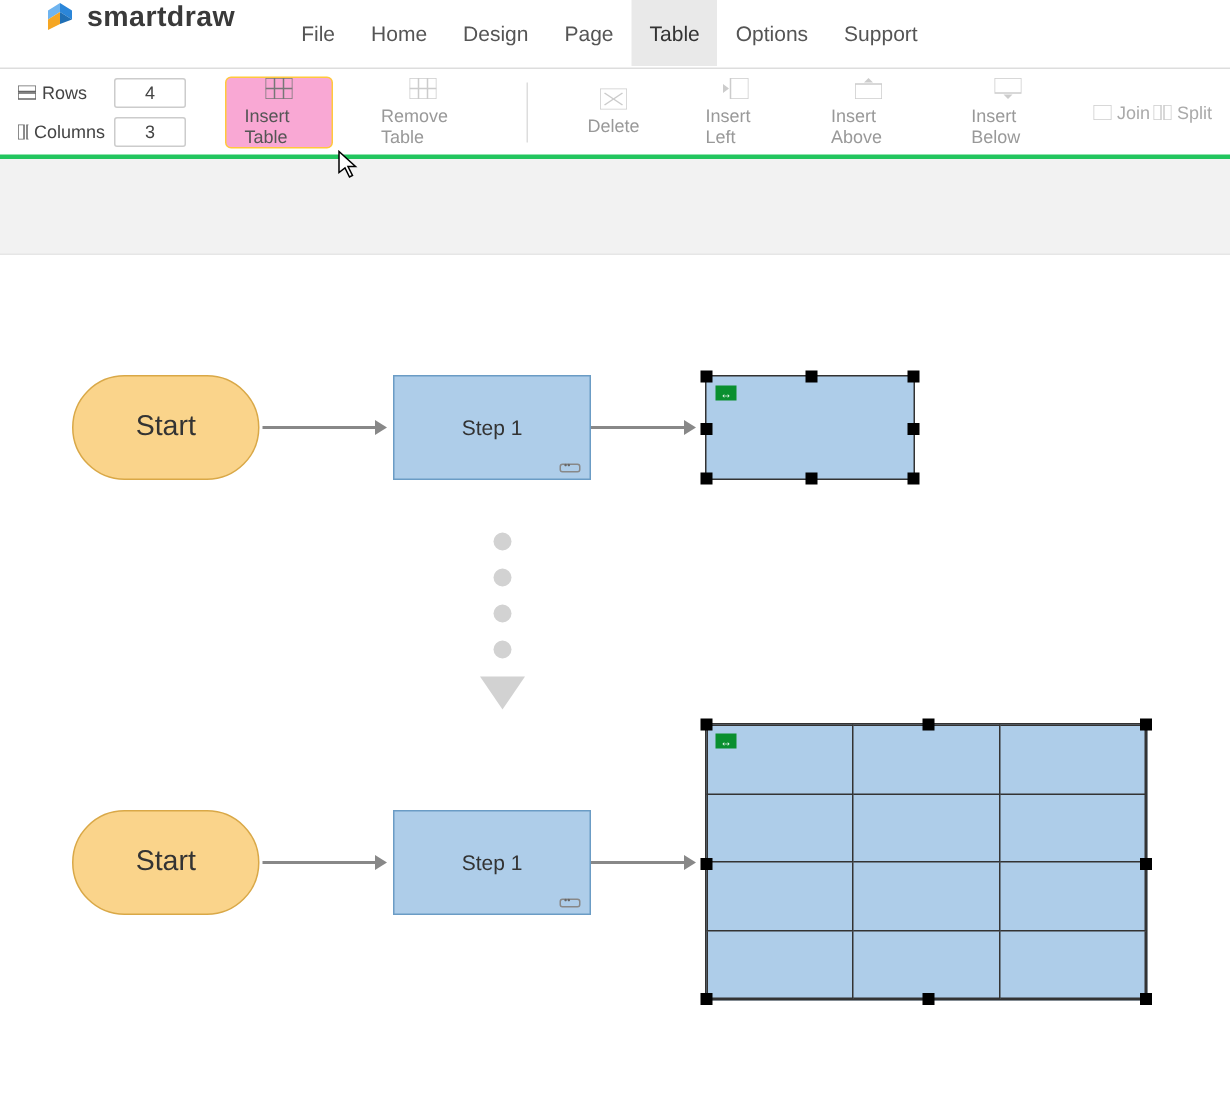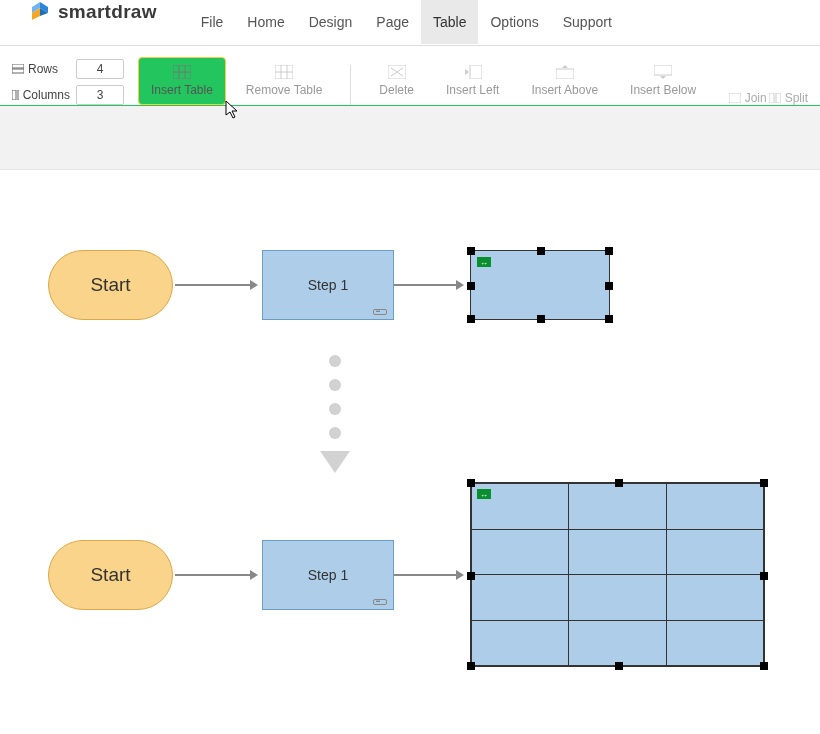--- a/index.html
+++ b/index.html
@@ -39,25 +39,25 @@
     color: #555;
     padding: 14px 12px;
     cursor: pointer;
   }
   .menu-item.active {
     background: #e9e9e9;
     color: #333;
   }
   .toolbar {
     display: flex;
-    align-items: flex-end;
+    align-items: center;
     height: 60px;
-    border-bottom: 1px solid #22c55e;
+    border-bottom: 3px solid #22c55e;
     padding: 0 12px;
-    gap: 8px;
+    gap: 20px;
   }
   .tb-section {
     display: flex;
     flex-direction: column;
     gap: 6px;
     padding-right: 6px;
   }
   .tb-row {
     display: flex;
     align-items: center;
@@ -81,21 +81,21 @@
     align-items: center;
     justify-content: center;
     gap: 4px;
     padding: 6px 12px;
     height: 48px;
     font-size: 12px;
     color: #999;
     cursor: pointer;
   }
   .tb-btn.highlight {
-    background: #22c55e;
+    background: #f9a8d4;
     border: 1px solid #ffc93c;
     border-radius: 4px;
     color: #555;
   }
   .tb-btn .icon {
     width: 18px; height: 14px;
     display:flex;align-items:center;justify-content:center;
   }
   .tb-sep {
     width:1px; height:40px; background:#ddd; margin:0 8px;

